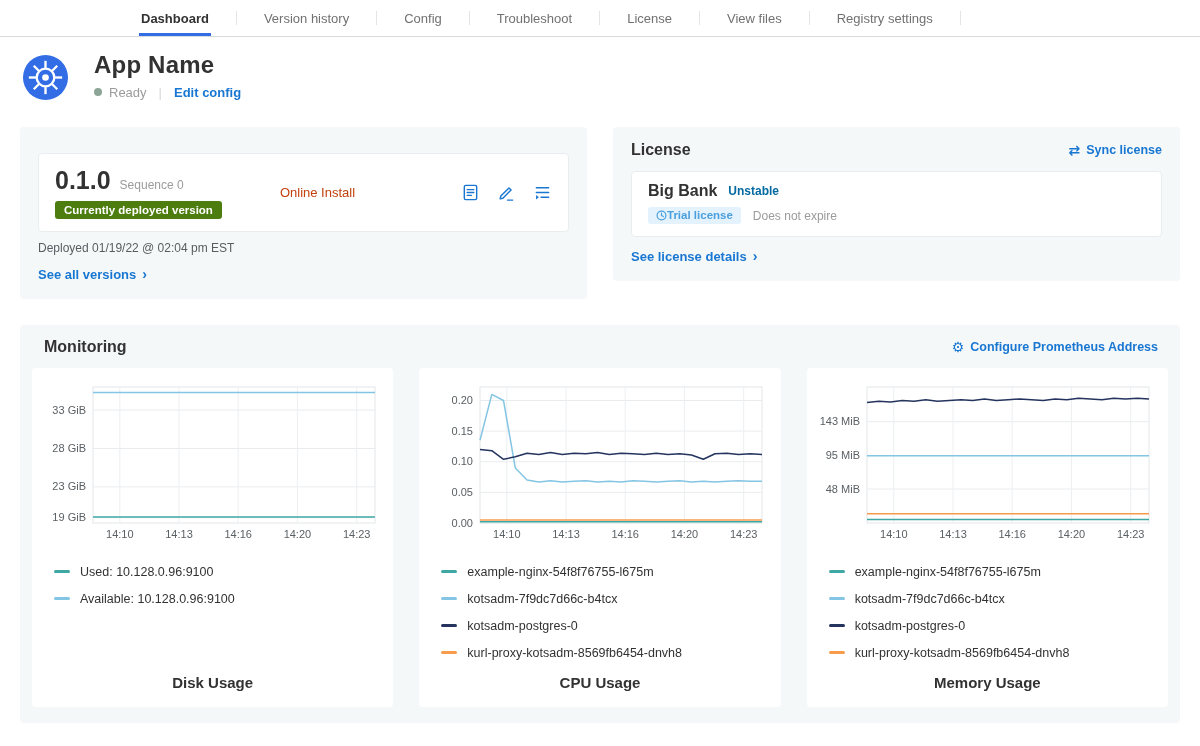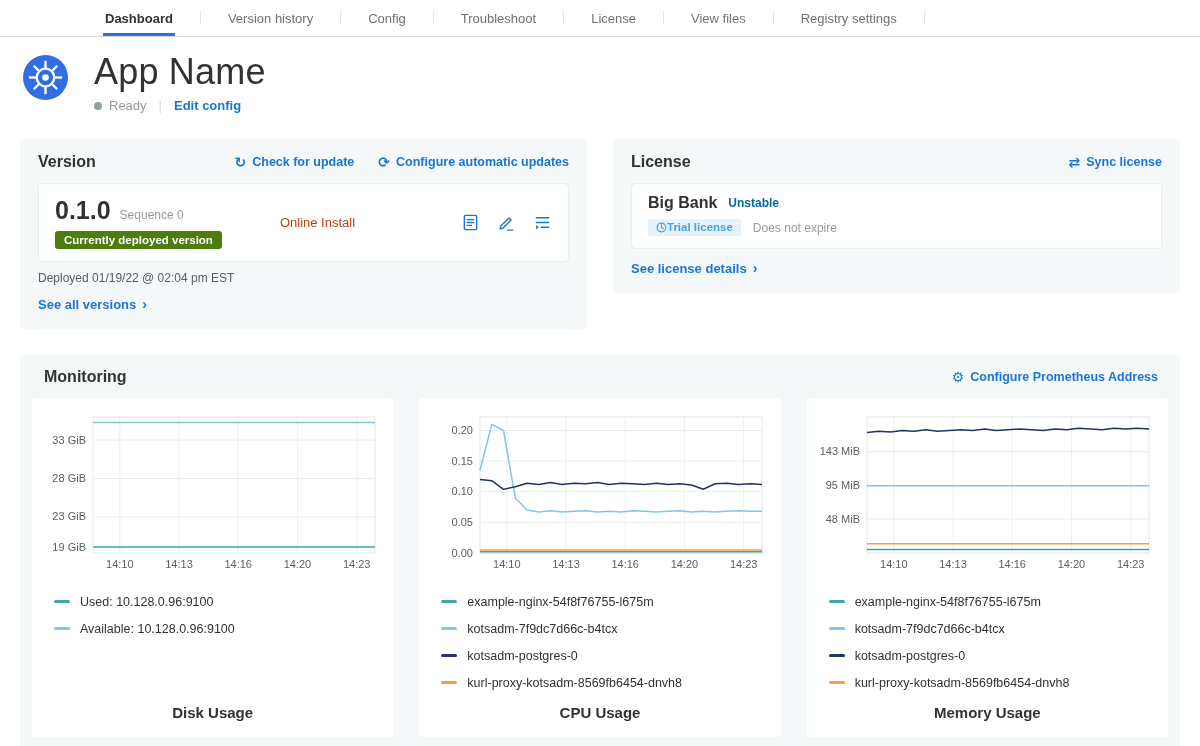--- a/index.html
+++ b/index.html
@@ -4,31 +4,31 @@
 <style>
   *{box-sizing:border-box;margin:0;padding:0}
   html,body{width:1200px;height:746px}
   body{font-family:"Liberation Sans","DejaVu Sans",sans-serif;background:#fff;color:#323232;overflow:hidden}
   a{text-decoration:none;cursor:pointer}
   .link{color:#1977d2;font-weight:600;font-size:12.5px;display:inline-flex;align-items:center}
   .icon-glyph{font-size:14px;margin-right:6px;line-height:1}
   .chev{font-weight:700;margin-left:6px;font-size:14px}
 
   
-  .topnav{display:flex;align-items:stretch;height:37px;border-bottom:1px solid #d6dadc;padding-left:78px}
+  .topnav{display:flex;align-items:stretch;height:37px;border-bottom:1px solid #d6dadc;padding-left:114px}
   .tab{display:flex;align-items:center;margin:0 27px;font-size:13px;color:#717171;position:relative;white-space:nowrap}
   .tab.active{color:#323232;font-weight:700}
   .tab.active::after{content:"";position:absolute;left:-2px;right:-2px;bottom:0;height:3px;background:#326de6}
   .nav-sep{width:1px;height:14px;background:#e2e5e7;align-self:center}
 
   
   .app-header{display:flex;align-items:flex-start;padding:14px 24px 10px 22px}
   .app-icon{width:47px;height:47px;margin-top:3px;flex:0 0 auto}
   .app-head-text{margin-left:25px}
-  .app-title{font-size:36px;font-weight:400;line-height:1.15;letter-spacing:.2px}
+  .app-title{font-size:24px;font-weight:700;line-height:1.15;letter-spacing:.2px}
   .status-row{display:flex;align-items:center;margin-top:6px;font-size:13px}
   .status-dot{width:8px;height:8px;border-radius:50%;background:#8ca596;margin-right:7px}
   .status-text{color:#9b9b9b}
   .vdiv{color:#d4d8da;margin:0 12px}
 
   
   .cards{display:flex;gap:26px;padding:0 20px;margin-top:16px;align-items:flex-start}
   .card{flex:1;background:#f5f8f9;border-radius:4px;padding:14px 18px 16px}
   .card-head{display:flex;align-items:center}
   .card-title{font-size:16px;font-weight:700}
@@ -107,33 +107,20 @@
       <span class="status-text">Ready</span>
       <span class="vdiv">|</span>
       <a class="link" style="font-size:13px">Edit config</a>
     </div>
   </div>
 </section>
 
 <section class="cards">
 
   <div class="card">
-    <div class="card-head">
-      <span class="card-title">Version</span>
-      <div class="card-actions">
-        <a class="link">
-          <span class="icon-glyph">↻</span>
-          <span>Check for update</span>
-        </a>
-        <a class="link">
-          <span class="icon-glyph">⟳</span>
-          <span>Configure automatic updates</span>
-        </a>
-      </div>
-    </div>
 
     <div class="white-box">
       <div>
         <div class="ver-row">
           <span class="ver-num">0.1.0</span>
           <span class="ver-seq">Sequence 0</span>
         </div>
         <span class="badge-green">Currently deployed version</span>
       </div>
       <span class="install-type">Online Install</span>

